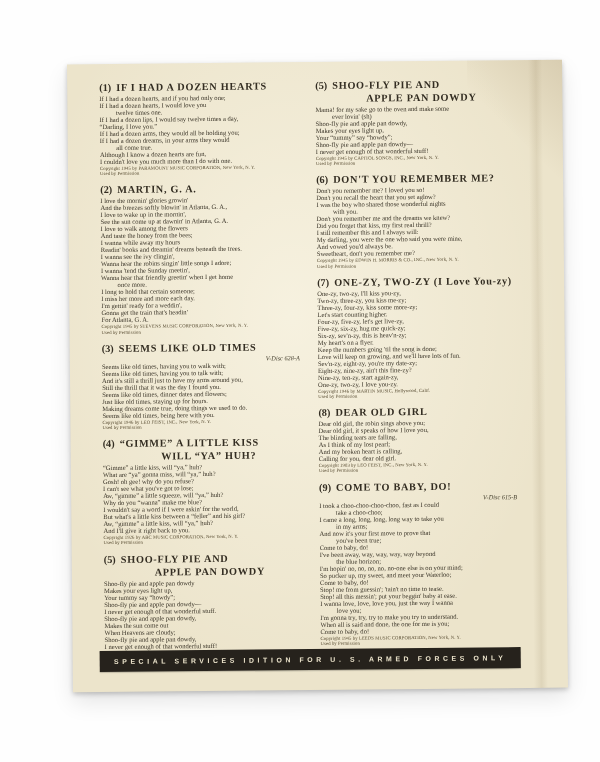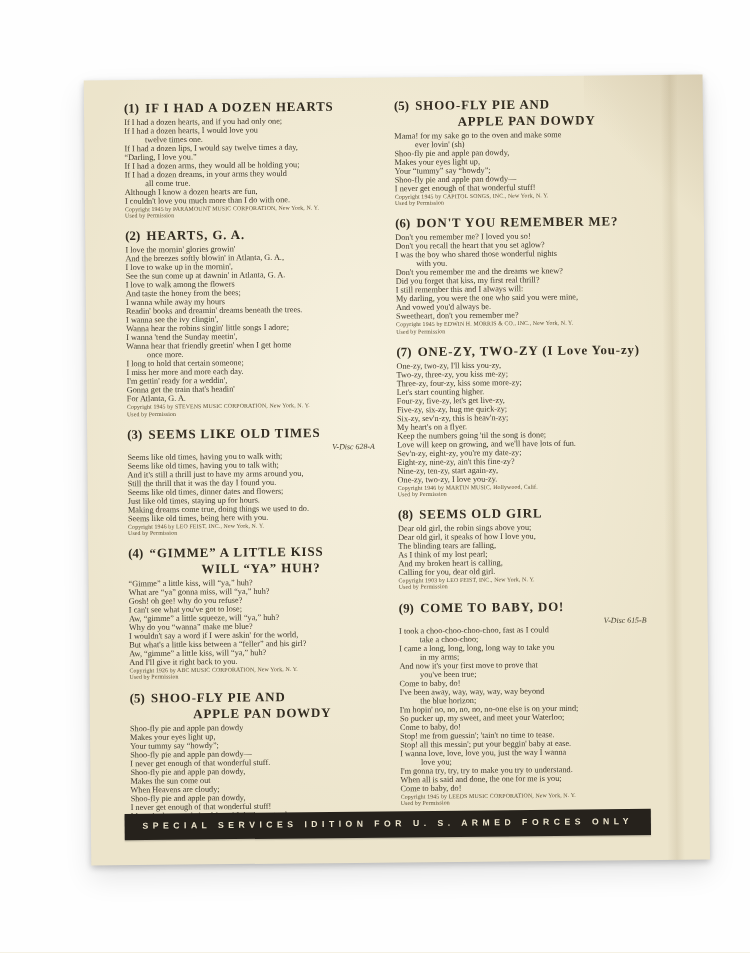--- a/index.html
+++ b/index.html
@@ -105,21 +105,21 @@
               </div>
             <div class="credits">
 
                 <div class="credit">Copyright 1945 by PARAMOUNT MUSIC CORPORATION, New York, N. Y.</div>
 
                 <div class="credit">Used by Permission</div>
               </div>
           </section>
 
           <section class="song">
-            <h2 class="song-title"><span class="song-number">(2)</span><span>HEARTS, G. A.</span></h2>
+            <h2 class="song-title"><span class="song-number">(2)</span><span>MARTIN, G. A.</span></h2>
 
             <div class="lines">
 
                 <div class="line">I love the mornin' glories growin'</div>
 
                 <div class="line">And the breezes softly blowin' in Atlanta, G. A.,</div>
 
                 <div class="line">I love to wake up in the mornin',</div>
 
                 <div class="line">See the sun come up at dawnin' in Atlanta, G. A.</div>
@@ -356,21 +356,21 @@
               </div>
             <div class="credits">
 
                 <div class="credit">Copyright 1946 by MARTIN MUSIC, Hollywood, Calif.</div>
 
                 <div class="credit">Used by Permission</div>
               </div>
           </section>
 
           <section class="song">
-            <h2 class="song-title"><span class="song-number">(8)</span><span>SEEMS OLD GIRL</span></h2>
+            <h2 class="song-title"><span class="song-number">(8)</span><span>DEAR OLD GIRL</span></h2>
 
             <div class="lines">
 
                 <div class="line">Dear old girl, the robin sings above you;</div>
 
                 <div class="line">Dear old girl, it speaks of how I love you,</div>
 
                 <div class="line">The blinding tears are falling,</div>
 
                 <div class="line">As I think of my lost pearl;</div>

